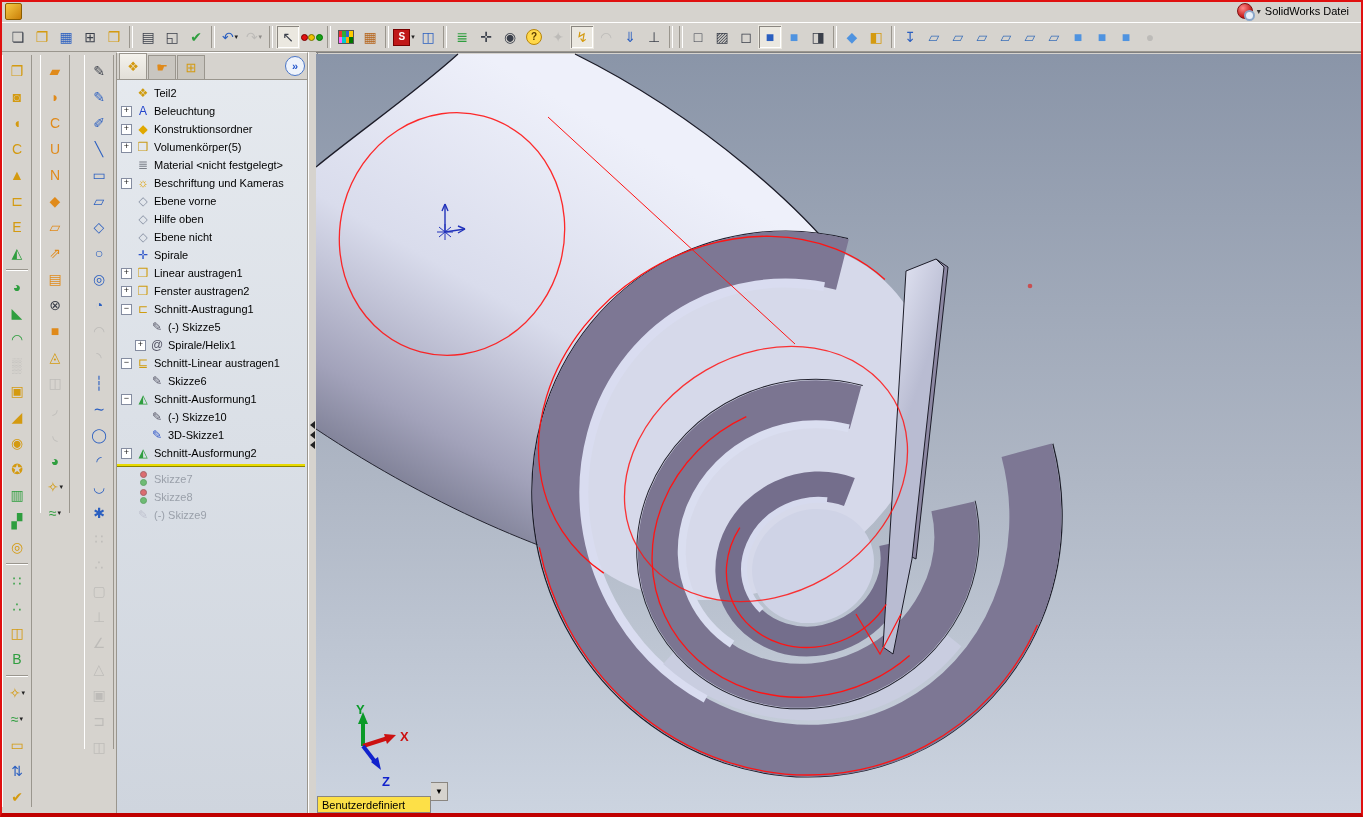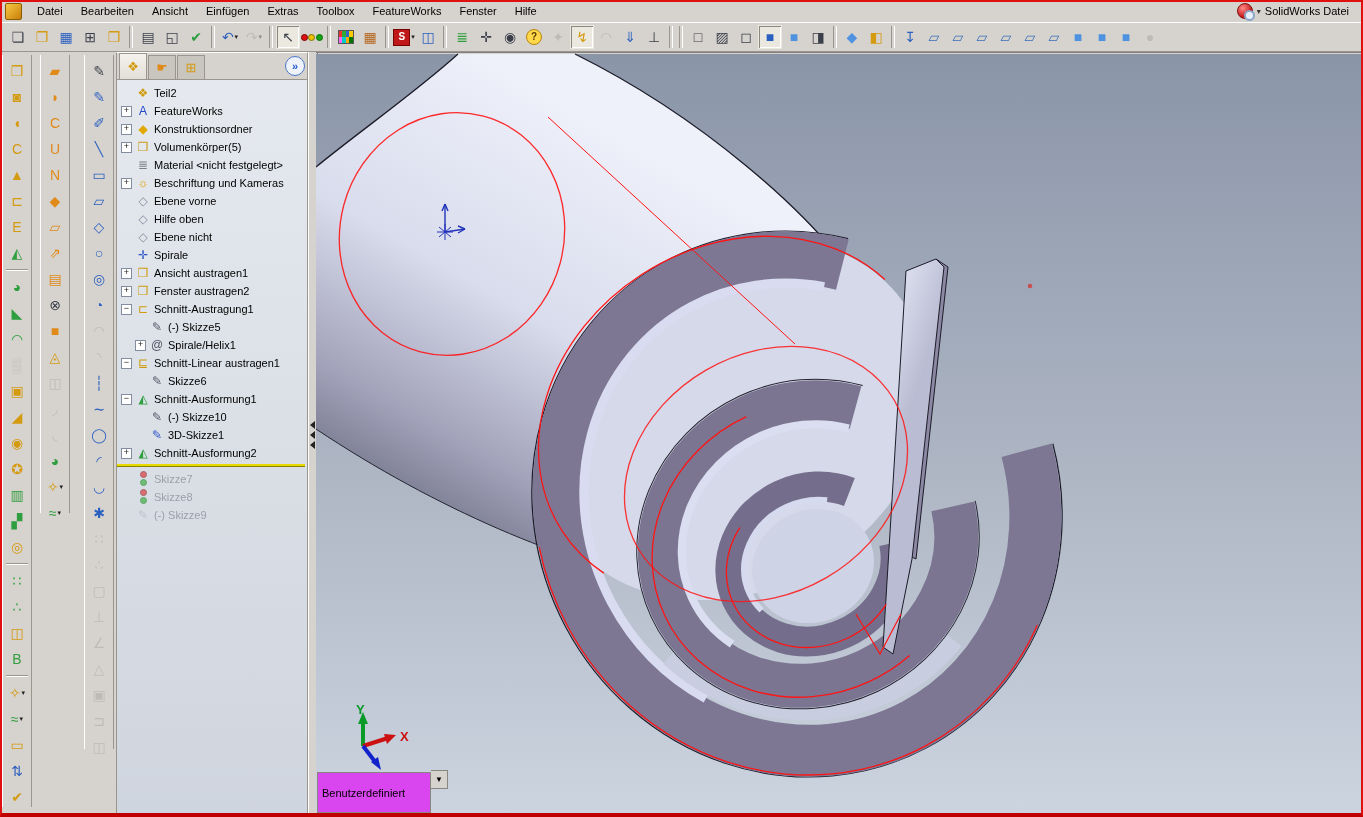--- a/index.html
+++ b/index.html
@@ -88,43 +88,32 @@
   
   #splitter{position:absolute;left:308px;top:52px;width:8px;height:763px;background:#d6d3ce;
       border-left:1px solid #fff;border-right:1px solid #808080;}
   #splitter .arr{position:absolute;left:1px;width:0;height:0;border-top:4px solid transparent;
       border-bottom:4px solid transparent;border-right:5px solid #222;}
   
   #viewport{position:absolute;left:316px;top:52px;width:1045px;height:763px;overflow:hidden;
       border-top:1px solid #808080;box-sizing:border-box;}
   #viewport svg{display:block;}
   #view-combo{position:absolute;left:1px;bottom:2px;display:flex;align-items:center;}
-  #view-combo .box{width:104px;height:15px;background:#d946ef;border:1px solid #8a8680;
-      padding:12px 4px;display:flex;align-items:center;margin-top:26px;}
+  #view-combo .box{width:104px;height:15px;background:#fde047;border:1px solid #8a8680;
+      padding:0 4px;display:flex;align-items:center;margin-top:26px;}
   #view-combo .btn{width:16px;height:17px;background:#d6d3ce;border:1px solid #8a8680;
       border-left:none;display:flex;align-items:center;justify-content:center;font-size:8px;}
 </style>
 </head>
 <body>
 
 <div id="app">
 
   <div id="menubar">
     <span class="logo"></span>
-    <ul id="menu-items">
-        <li>Datei</li>
-        <li>Bearbeiten</li>
-        <li>Ansicht</li>
-        <li>Einfügen</li>
-        <li>Extras</li>
-        <li>Toolbox</li>
-        <li>FeatureWorks</li>
-        <li>Fenster</li>
-        <li>Hilfe</li>
-      </ul>
     <div id="search">
       <span class="search-logo"></span>
       <span class="dd-caret">▾</span>
       <span>SolidWorks Datei</span>
     </div>
   </div>
 
   <div id="toolbar">
       <span class="chip">
         <span class="g ink">❏</span>
@@ -523,21 +512,21 @@
     </div>
     <div id="tree">
         <div class="trow">
           <span class="ebsp"></span>
           <span class="ti" style="color: rgb(207, 156, 16);">❖</span>
           <span>Teil2</span>
         </div>
         <div class="trow" style="padding-left: 0px;">
           <span class="eb">+</span>
           <span class="ti" style="color: rgb(34, 68, 204);">A</span>
-          <span>FeatureWorks</span>
+          <span>Beleuchtung</span>
         </div>
         <div class="trow" style="padding-left: 0px;">
           <span class="eb">+</span>
           <span class="ti" style="color: rgb(224, 168, 0);">◆</span>
           <span>Konstruktionsordner</span>
         </div>
         <div class="trow" style="padding-left: 0px;">
           <span class="eb">+</span>
           <span class="ti" style="color: rgb(201, 154, 24);">❒</span>
           <span>Volumenkörper(5)</span>
@@ -568,21 +557,21 @@
           <span>Ebene nicht</span>
         </div>
         <div class="trow" style="padding-left: 0px;">
           <span class="ebsp"></span>
           <span class="ti" style="color: rgb(42, 82, 200);">✛</span>
           <span>Spirale</span>
         </div>
         <div class="trow" style="padding-left: 0px;">
           <span class="eb">+</span>
           <span class="ti" style="color: rgb(207, 156, 16);">❒</span>
-          <span>Ansicht austragen1</span>
+          <span>Linear austragen1</span>
         </div>
         <div class="trow" style="padding-left: 0px;">
           <span class="eb">+</span>
           <span class="ti" style="color: rgb(207, 156, 16);">❒</span>
           <span>Fenster austragen2</span>
         </div>
         <div class="trow" style="padding-left: 0px;">
           <span class="eb">−</span>
           <span class="ti" style="color: rgb(207, 156, 16);">⊏</span>
           <span>Schnitt-Austragung1</span>

